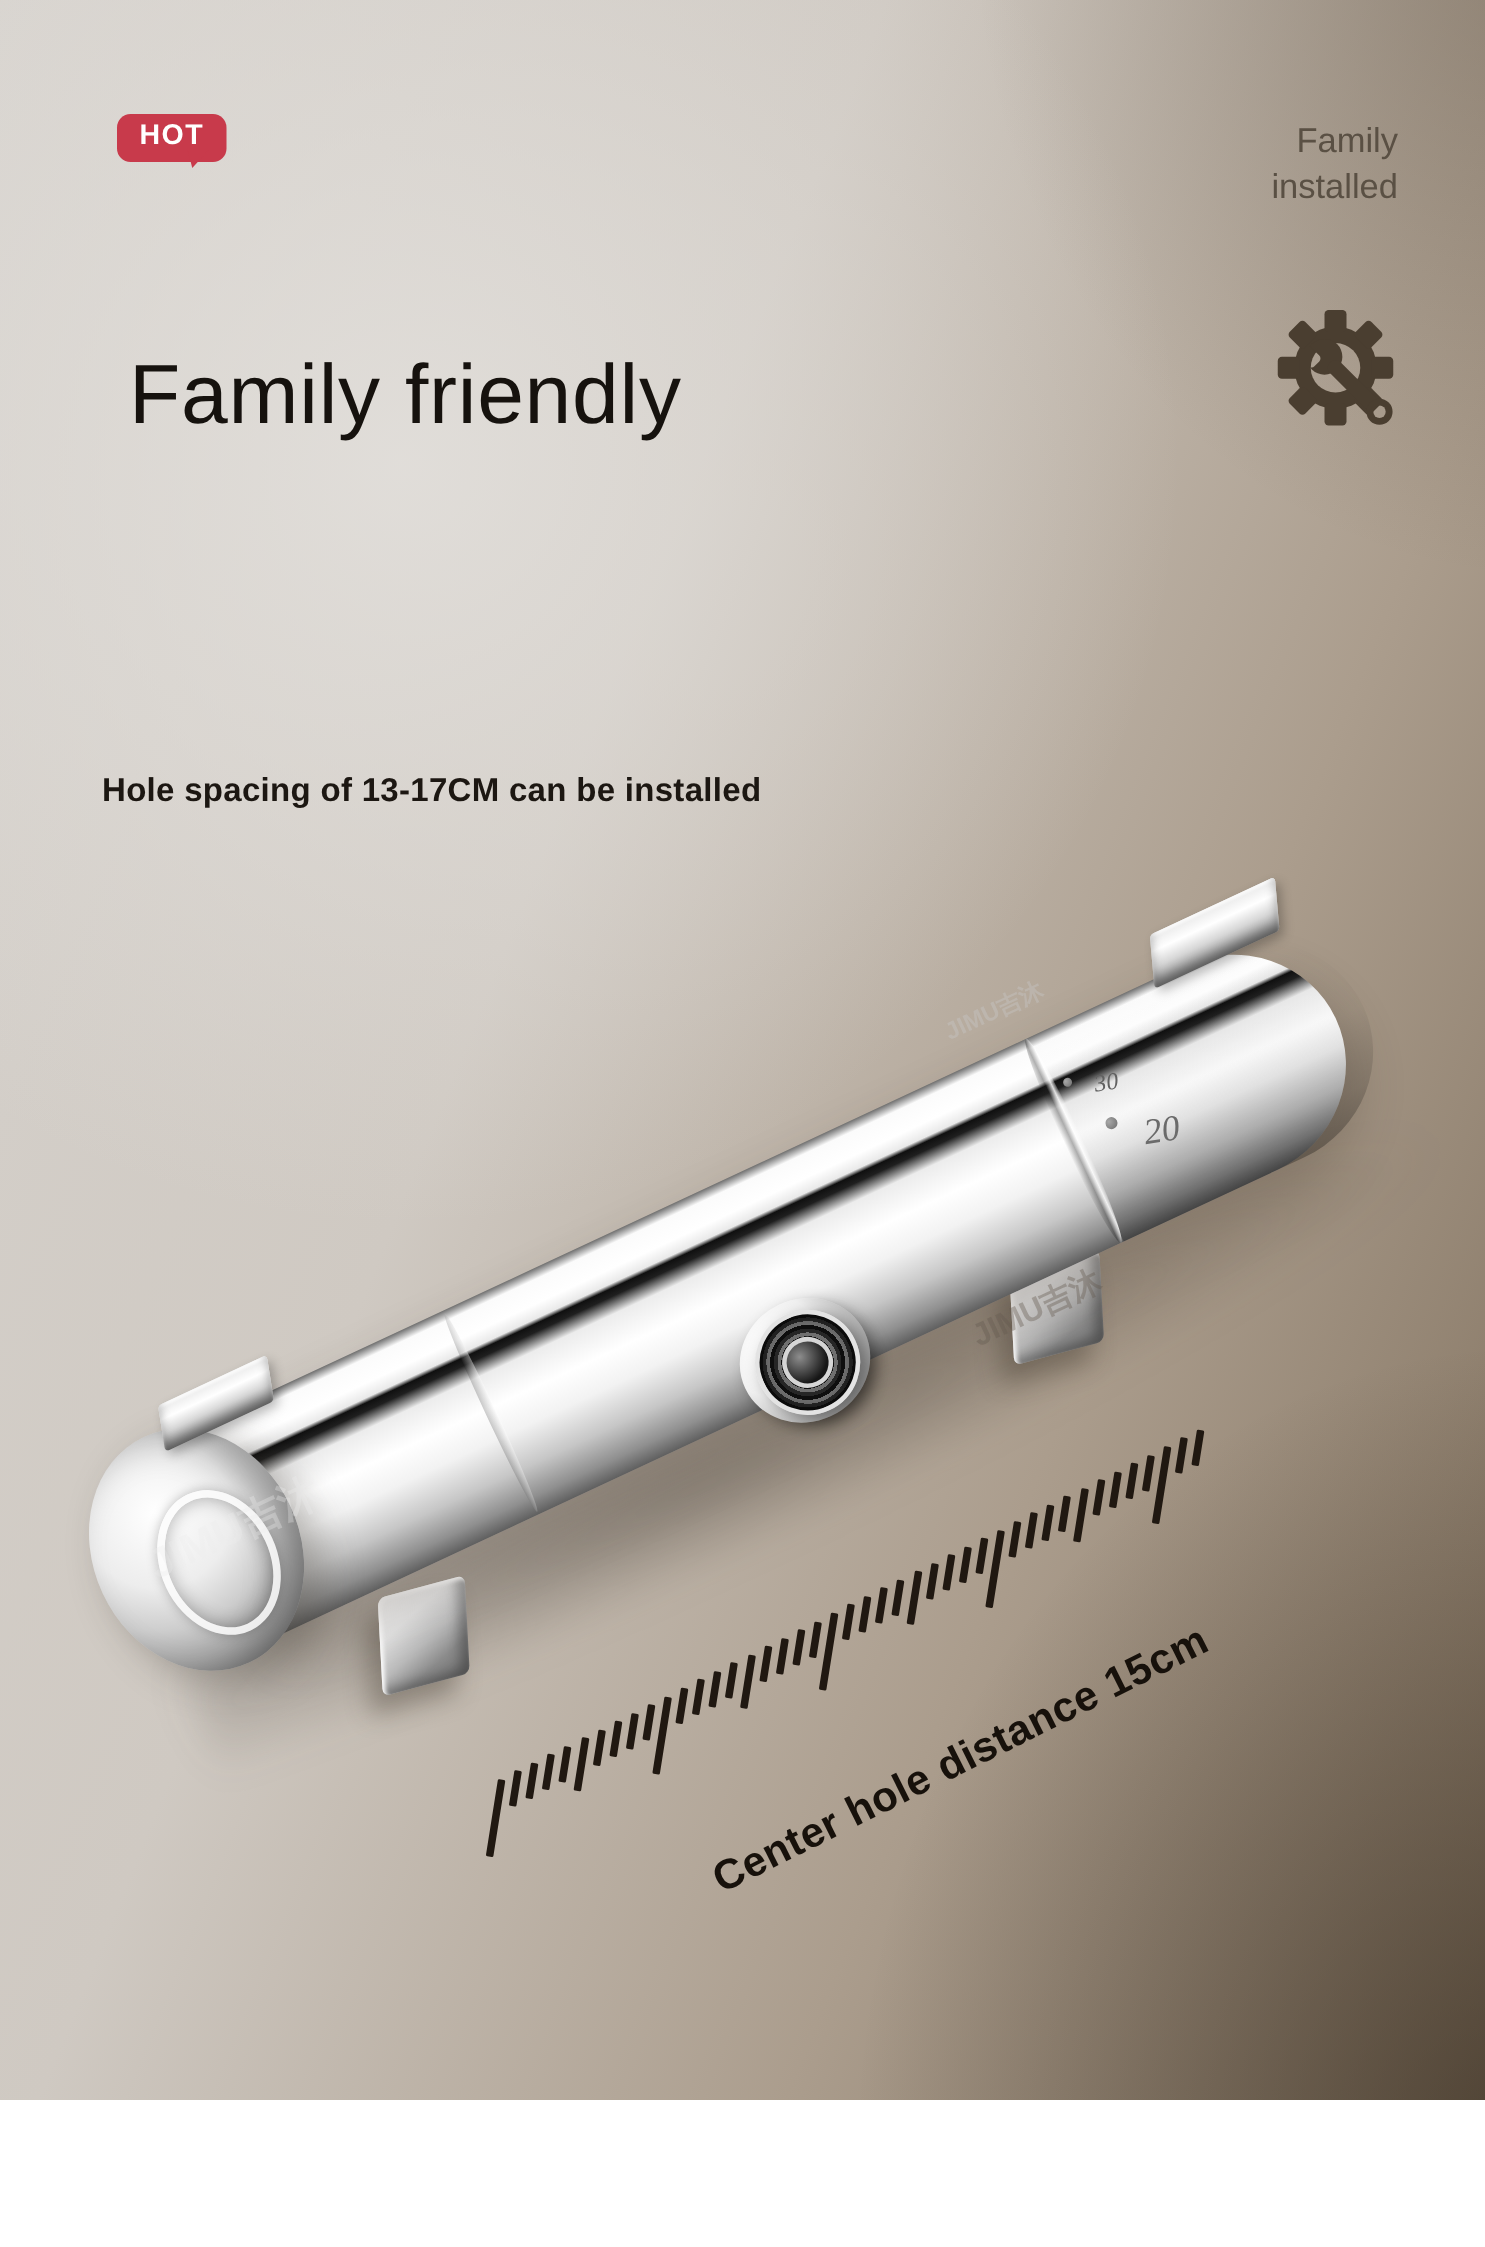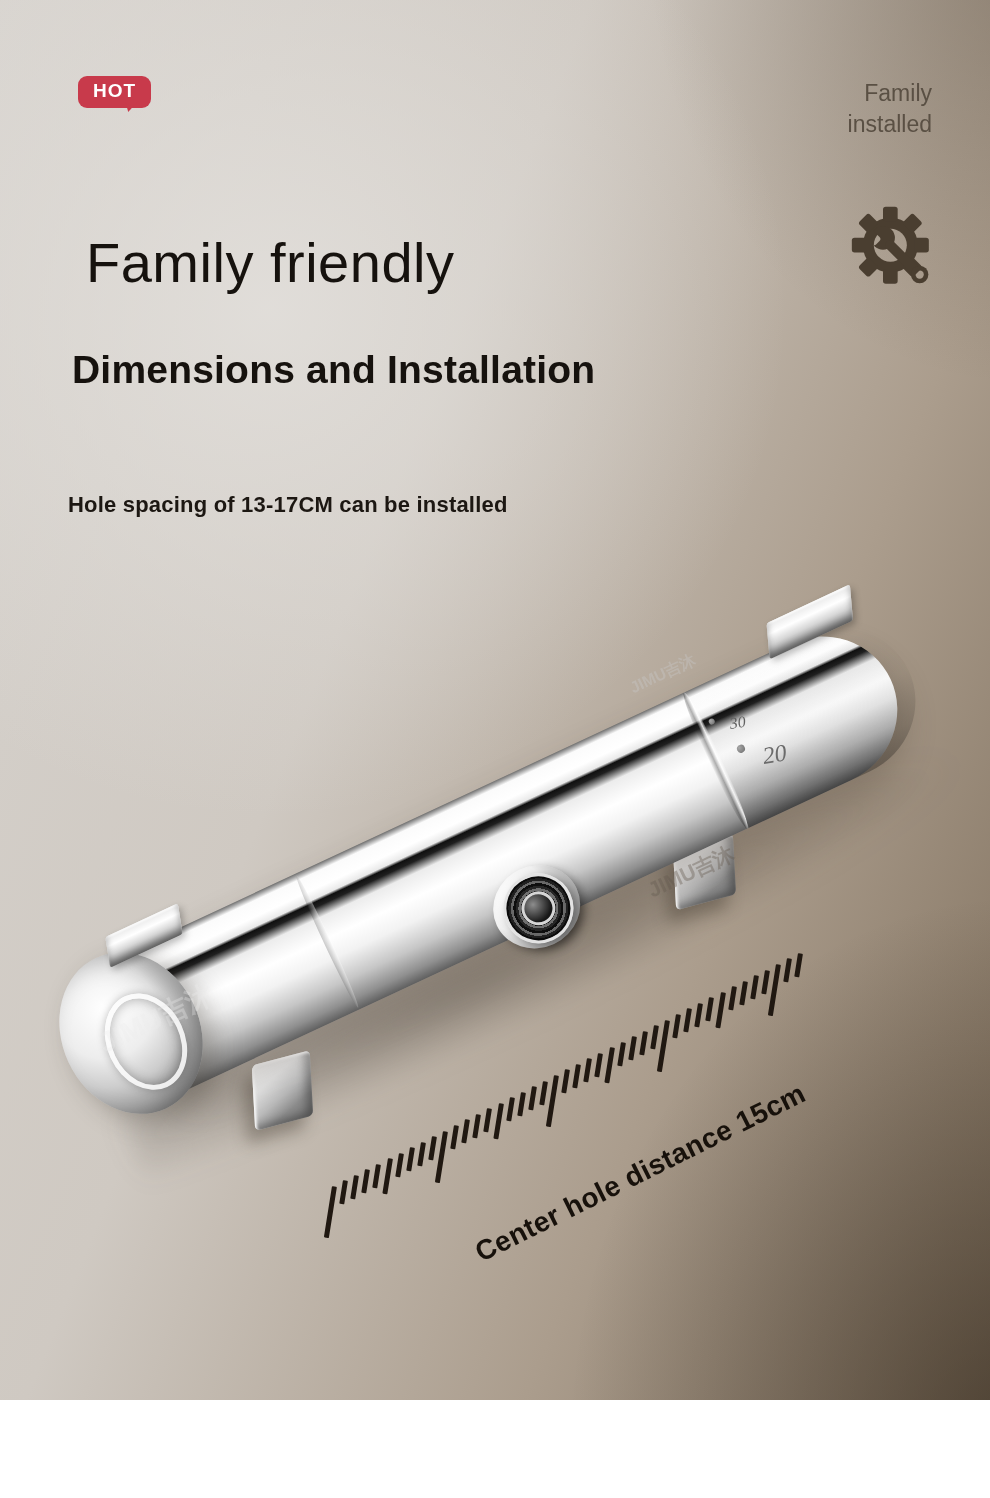--- a/index.html
+++ b/index.html
@@ -46,21 +46,21 @@
 
   .h1{
     position:absolute;left:72px;top:230px;
     font-size:56px;font-weight:400;color:var(--heading-dark);letter-spacing:.5px;margin-left:14px;
   }
   .h2{
     position:absolute;left:72px;top:348px;
     font-size:39px;font-weight:700;color:var(--heading-dark);letter-spacing:.2px;
   }
   .note{
-    position:absolute;left:68px;top:492px;
+    position:absolute;left:68px;top:514px;
     font-size:22px;font-weight:700;color:#1c1712;letter-spacing:.2px;
   }
 
   
   .product{
     position:absolute;left:170px;top:1015px;width:0;height:0;
     transform:rotate(-25deg);transform-origin:0 0;
   }
   .product > div{position:absolute;}
   .bar-shadow{
@@ -200,21 +200,20 @@
       </g>
       <g fill="var(--icon-brown)" mask="url(#wrenchCuts)">
         <circle cx="36" cy="38" r="13"></circle>
         <rect x="40" y="40" width="46" height="11" rx="5" transform="rotate(45 44 44)"></rect>
         <circle cx="76" cy="78" r="9.5"></circle>
       </g>
     </svg>
   </div>
 
   <div class="h1">Family friendly</div>
-  <div class="h2">Dimensions and Installation</div>
   <div class="note">Hole spacing of 13-17CM can be installed</div>
 
   <div class="product">
     <div class="bar-shadow"></div>
     <div class="nut nut-left"></div>
     <div class="nut nut-right"></div>
     <div class="bar"></div>
     <div class="body-seam"></div>
     <div class="dial-shade"></div>
     <div class="dial-seam"></div>

